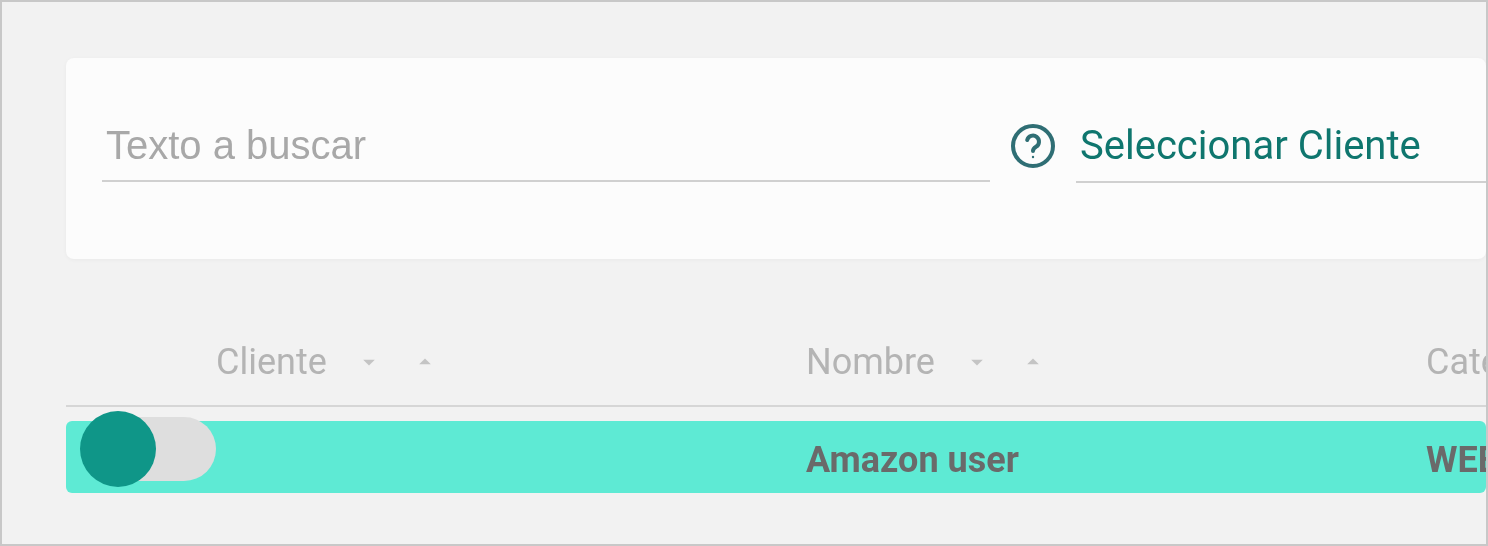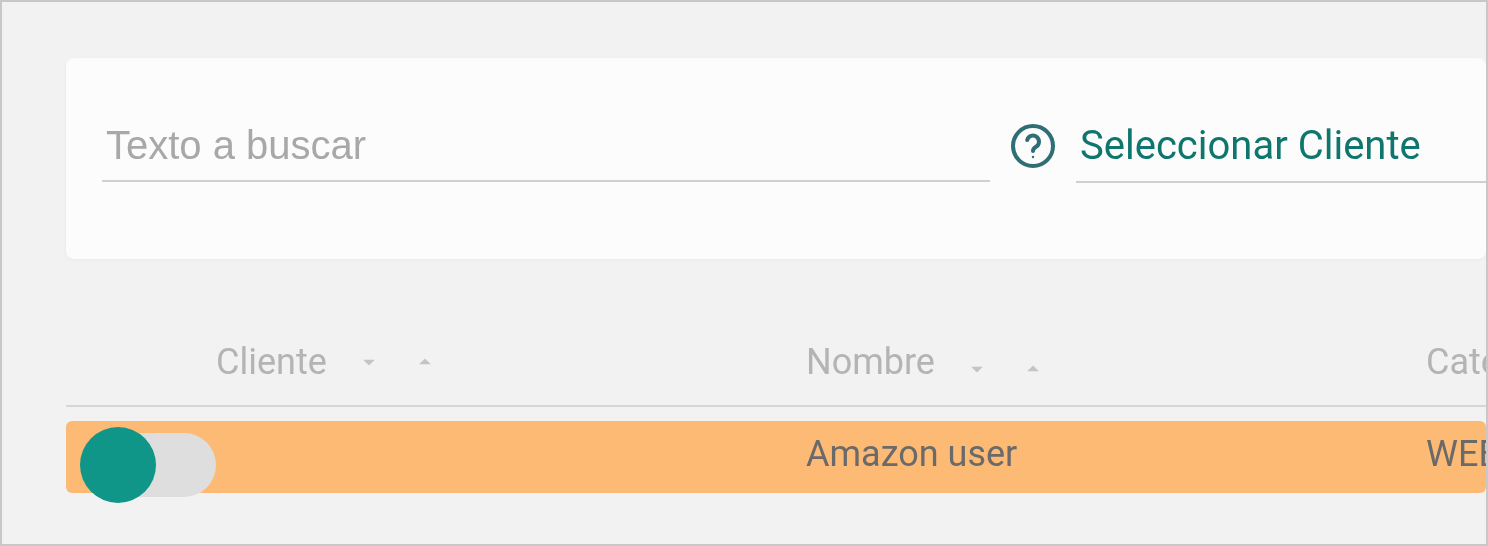--- a/index.html
+++ b/index.html
@@ -88,21 +88,21 @@
       width: 590px;
       flex-shrink: 0;
       display: flex;
       align-items: center;
       gap: 28px;
     }
     .col-nombre {
       width: 620px;
       flex-shrink: 0;
       display: flex;
-      align-items: flex-end;
+      align-items: center;
       gap: 28px;
     }
     .col-categoria {
       flex: 1;
       display: flex;
       align-items: center;
       gap: 28px;
     }
     .col-label {
       font-size: 36px;
@@ -110,26 +110,27 @@
       font-weight: 400;
     }
     .sort-arrow {
       display: inline-flex;
       align-items: center;
       justify-content: center;
       color: #c4c4c4;
     }
     .table-row {
       display: flex;
-      align-items: flex-start;
-      background: #fdba74;
+      align-items: flex-end;
+      background: #5eead4;
       border-radius: 6px;
       margin-top: 14px;
       padding: 12px 0;
       height: 72px;
+      font-weight: bold;
     }
     .row-avatar-area {
       width: 150px;
       flex-shrink: 0;
       padding-left: 18px;
       display: flex;
       align-items: center;
     }
     .avatar-pill {
       background: #dedede;

